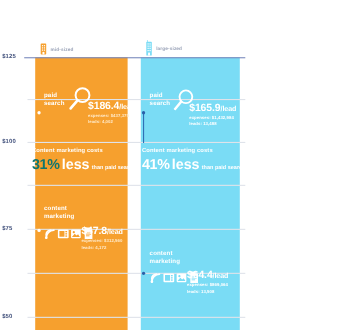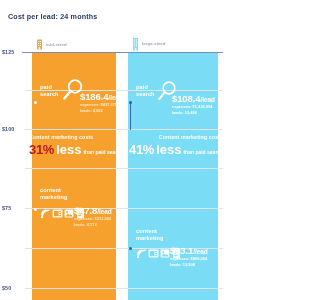--- a/index.html
+++ b/index.html
@@ -121,21 +121,21 @@
     gap: 2px;
     margin-top: 2px;
     white-space: nowrap;
   }
   .claim-pct {
     font-size: 13px;
     font-weight: 700;
     line-height: 1;
     letter-spacing: -0.3px;
   }
-  .pct-orange { color: #b91c1c; }
+  .pct-orange { color: #0f766e; }
   .pct-blue   { color: #ffffff; }
   .claim-less {
     font-size: 13px;
     font-weight: 700;
     color: #ffffff;
   }
   .claim-tail {
     font-size: 5px;
     font-weight: 700;
     color: #ffffff;
@@ -153,21 +153,20 @@
     position: absolute;
     background: #2f6fb5;
   }
   .icons-row { display: flex; align-items: flex-end; gap: 1.5px; }
 </style>
 </head>
 <body>
 
 <div id="root">
 
-  <div class="title">Cost per lead: 24 months</div>
 
   <div class="column col-orange"></div>
   <div class="column col-blue"></div>
 
   <div class="gridline top" style="top:52px;"></div>
   <div class="gridline" style="top:90px;"></div>
   <div class="gridline" style="top:129px;"></div>
   <div class="gridline" style="top:168px;"></div>
   <div class="gridline" style="top:208px;"></div>
   <div class="gridline" style="top:248px;"></div>
@@ -310,27 +309,27 @@
 
   <span style="position:absolute; left:157px; top:80px;">
     <svg width="20" height="22" viewBox="0 0 20 22" aria-hidden="true">
       <circle cx="12" cy="8" r="5.8" fill="none" stroke="#ffffff" stroke-width="1.7"></circle>
       <line x1="7.7" y1="12.4" x2="2.2" y2="19" stroke="#ffffff" stroke-width="2.2" stroke-linecap="round"></line>
     </svg>
   </span>
 
   <div class="block" style="left:172px; top:94px;">
     <div class="price price-blue">
-      <span>$108.4</span><span class="per">/lead</span>
+      <span>$165.9</span><span class="per">/lead</span>
     </div>
     <div class="detail detail-blue">expenses: $1,432,984</div>
     <div class="detail detail-blue">leads: 13,488</div>
   </div>
 
-  <div class="block" style="left:129px; top:134px;text-align:right;">
+  <div class="block" style="left:129px; top:134px;">
     <div class="claim-title">Content marketing costs</div>
     <div class="claim-line">
       <span class="claim-pct pct-blue">41%</span>
       <span class="claim-less">less</span>
       <span class="claim-tail">than paid search</span>
     </div>
   </div>
 
   <div class="dot dot-blue" style="left:129px; top:247px;"></div>
 
@@ -371,19 +370,19 @@
         <path d="M5.6 0.8 V3.2 H8 Z" fill="#e3f6fd"></path>
         <rect x="2.2" y="4.8" width="4.6" height="0.8" fill="#7adcf5"></rect>
         <rect x="2.2" y="6.4" width="4.6" height="0.8" fill="#7adcf5"></rect>
         <rect x="2.2" y="8" width="3.2" height="0.8" fill="#7adcf5"></rect>
       </svg>
     </span>
   </div>
 
   <div class="block" style="left:170px; top:246px;">
     <div class="price price-blue">
-      <span>$93.1</span><span class="per">/lead</span>
+      <span>$64.4</span><span class="per">/lead</span>
     </div>
     <div class="detail detail-blue">expenses: $869,064</div>
     <div class="detail detail-blue">leads: 13,508</div>
   </div>
 
 </div>
 
 </body></html>

